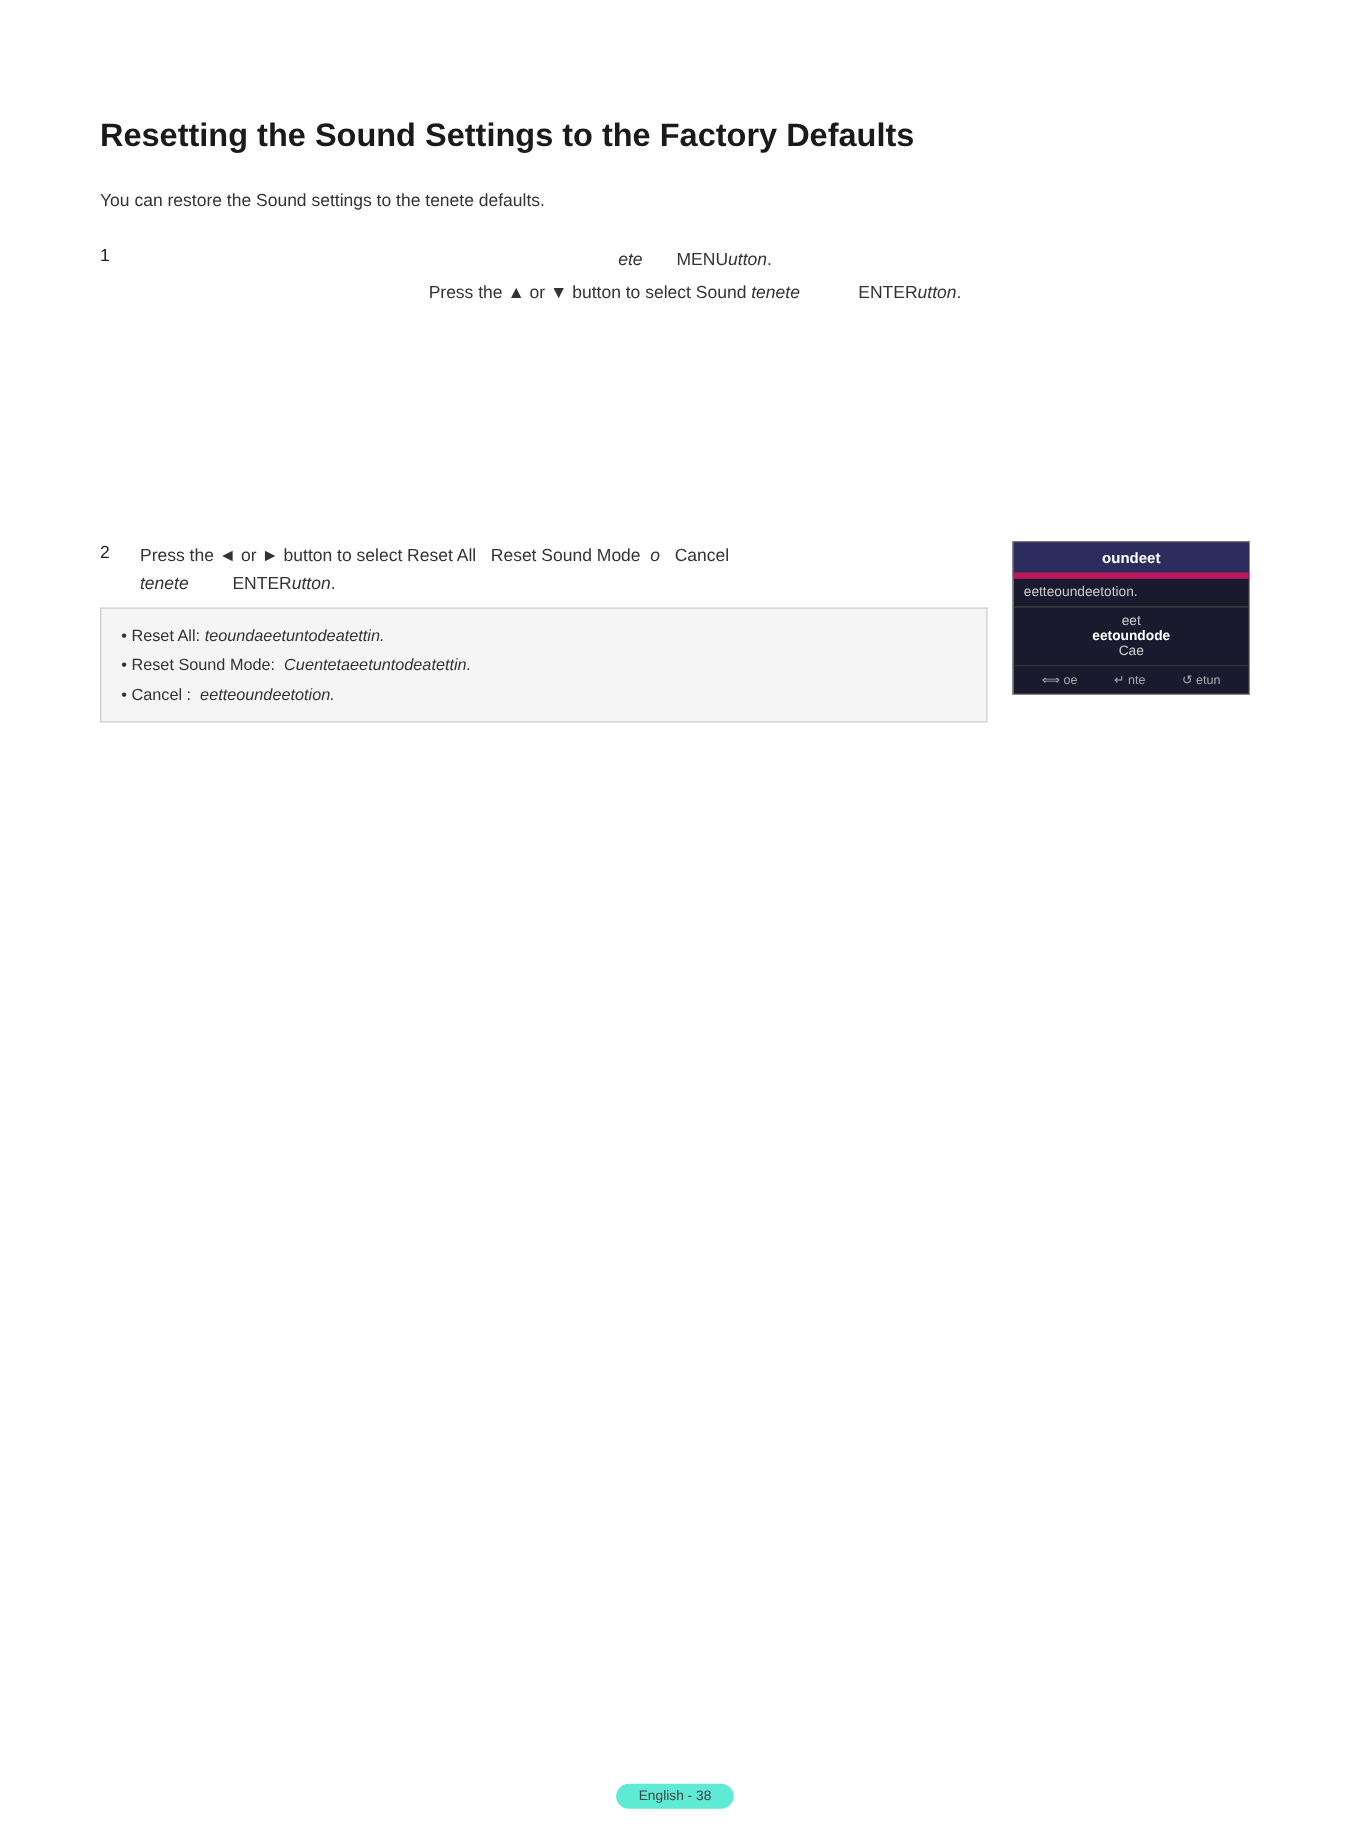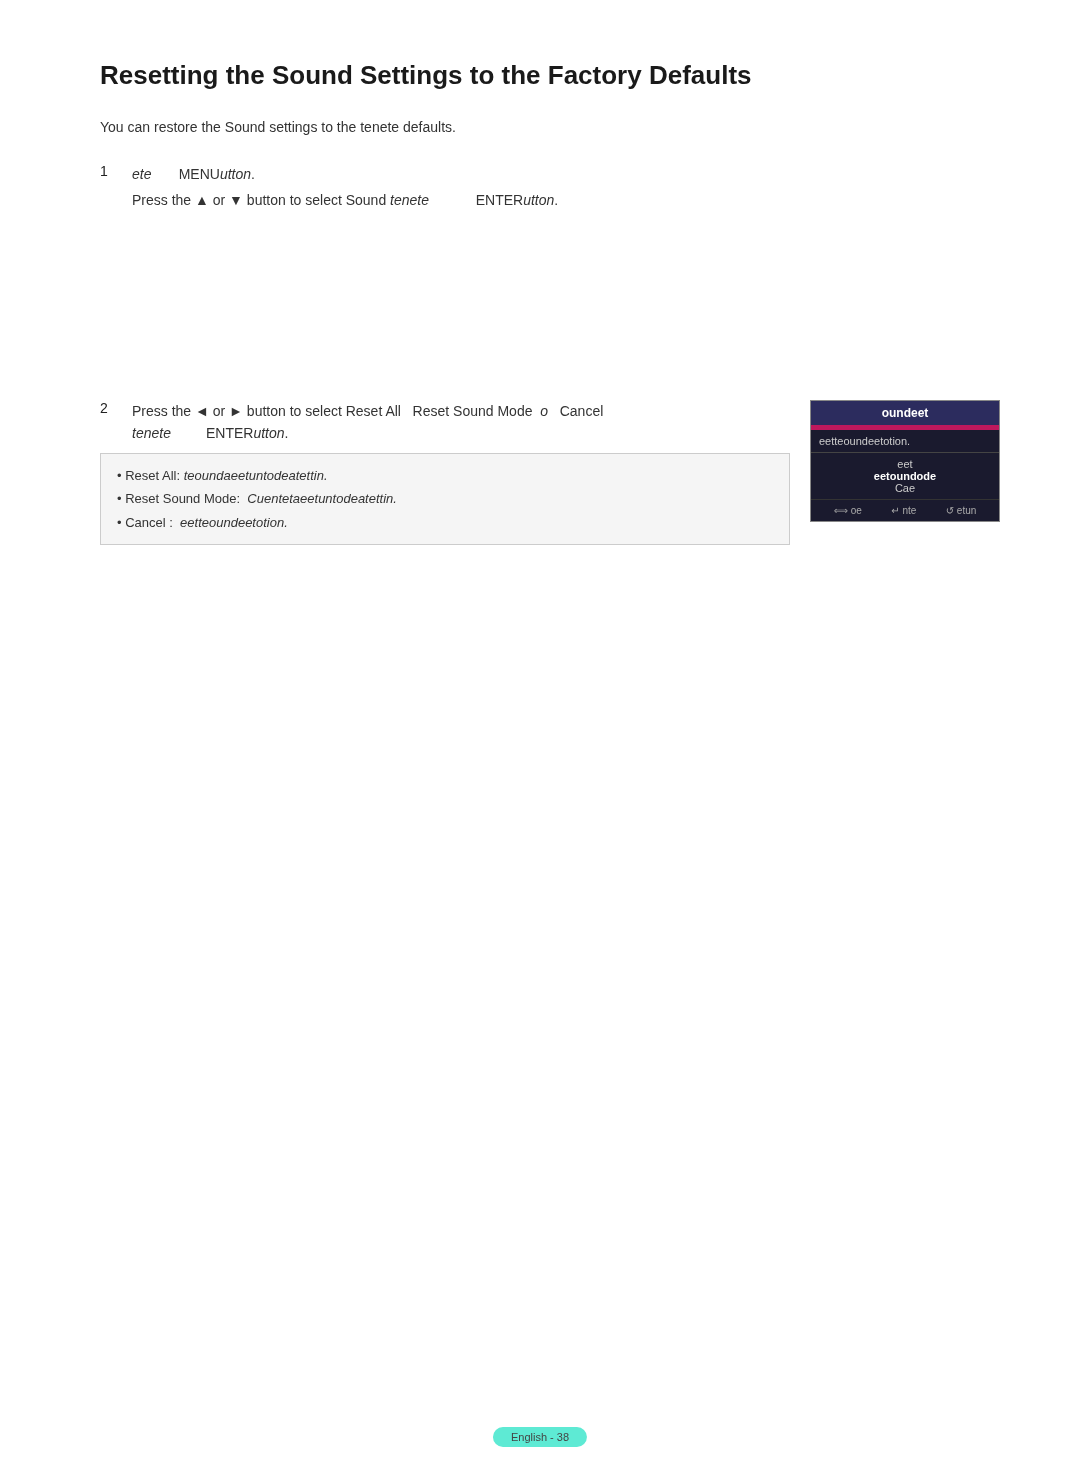--- a/index.html
+++ b/index.html
@@ -12,22 +12,23 @@
       width: 1080px;
       min-height: 1474px;
       background: #ffffff;
       font-family: Arial, sans-serif;
       font-size: 15px;
       color: #222222;
       position: relative;
     }
 
     .page-container {
-      padding: 60px 80px 80px 100px;
+      padding: 60px 80px 80px 80px;
       max-width: 1080px;
+      margin-top: 33px;
     }
 
     .page-title {
       font-size: 26px;
       font-weight: bold;
       margin-bottom: 28px;
       color: #1a1a1a;
     }
 
     .intro-text {
@@ -56,20 +57,21 @@
     .step-content {
       flex: 1;
       font-size: 14px;
       color: #333;
     }
 
     .step-line {
       display: block;
       margin-bottom: 4px;
       line-height: 1.6;
+      text-align: center;
     }
 
     .italic-text {
       font-style: italic;
     }
 
     .step2-layout {
       display: flex;
       align-items: flex-start;
       margin-top: 20px;

